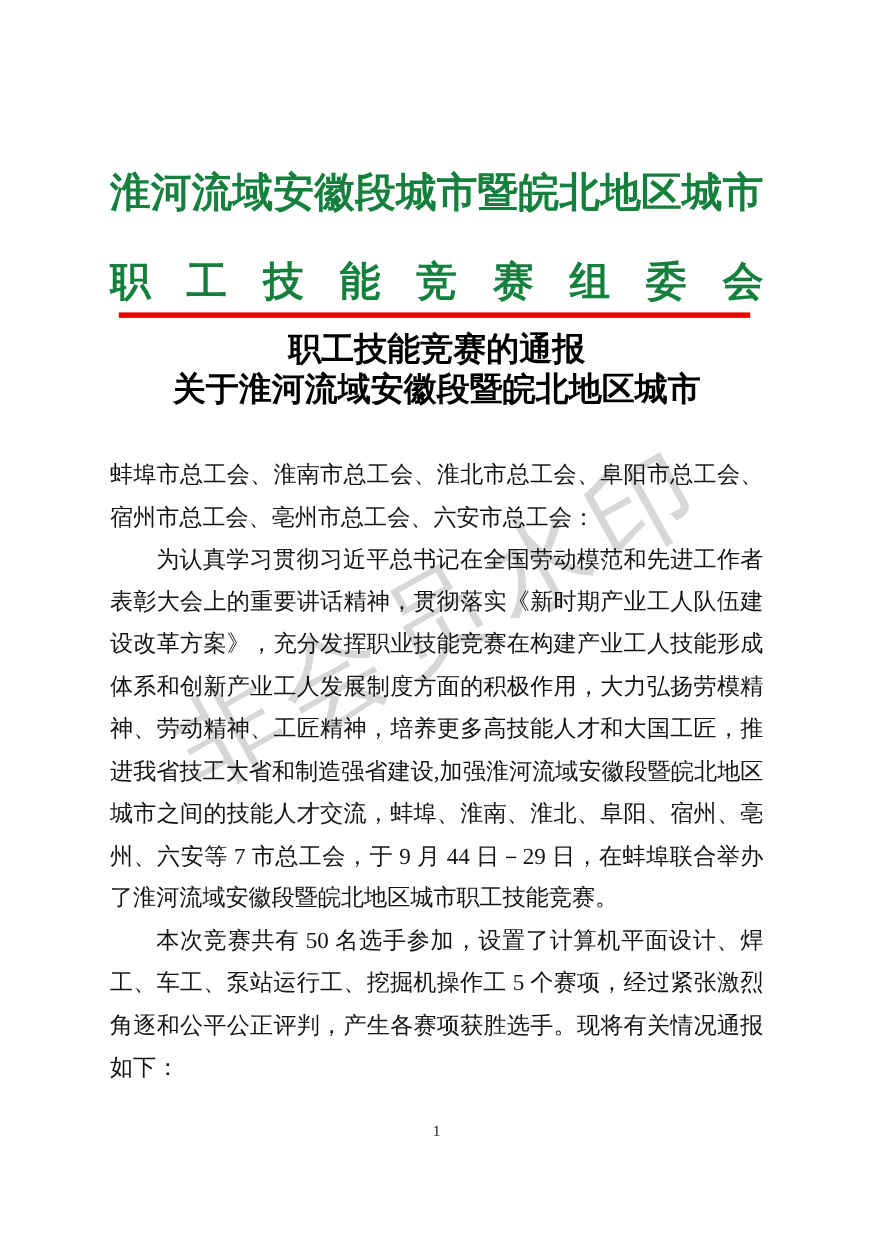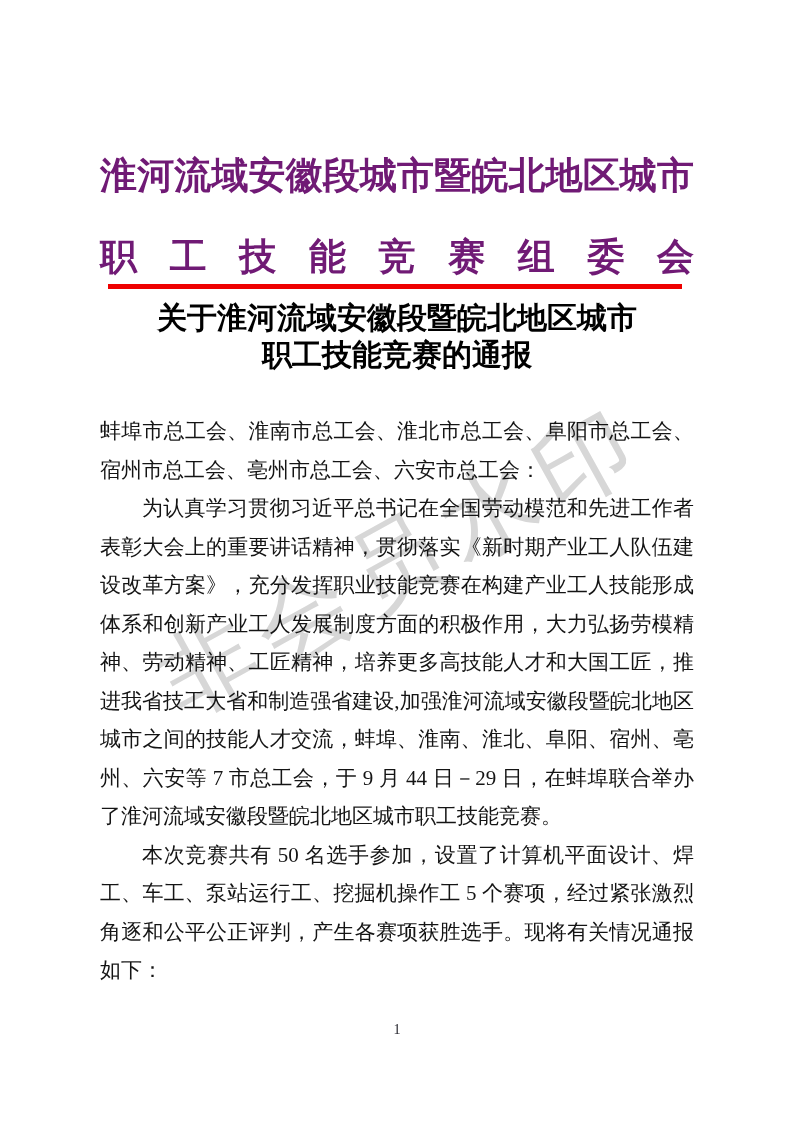--- a/index.html
+++ b/index.html
@@ -30,21 +30,21 @@
   }
 
   .content { position: relative; z-index: 1; }
 
   
   .letterhead {
     position: absolute;
     top: 156px;
     left: 100px;
     width: 594px;
-    color: #701a75;
+    color: #15803d;
     font-weight: bold;
   }
   .lh-line1 {
     font-size: 37px;
     line-height: 40px;
     text-align: justify;
     text-align-last: justify;
   }
   .lh-line2 {
     font-size: 37px;
@@ -110,22 +110,22 @@
   <div class="content">
 
     <div class="letterhead">
       <div class="lh-line1">淮河流域安徽段城市暨皖北地区城市</div>
       <div class="lh-line2">职工技能竞赛组委会</div>
     </div>
 
     <div class="red-rule"></div>
 
     <div class="doc-title">
+      <div>职工技能竞赛的通报</div>
       <div>关于淮河流域安徽段暨皖北地区城市</div>
-      <div>职工技能竞赛的通报</div>
     </div>
 
     <div class="body-text">
       <p>蚌埠市总工会、淮南市总工会、淮北市总工会、阜阳市总工会、宿州市总工会、亳州市总工会、六安市总工会：</p>
       <p class="para-indent">为认真学习贯彻习近平总书记在全国劳动模范和先进工作者表彰大会上的重要讲话精神，贯彻落实《新时期产业工人队伍建设改革方案》，充分发挥职业技能竞赛在构建产业工人技能形成体系和创新产业工人发展制度方面的积极作用，大力弘扬劳模精神、劳动精神、工匠精神，培养更多高技能人才和大国工匠，推进我省技工大省和制造强省建设,加强淮河流域安徽段暨皖北地区城市之间的技能人才交流，蚌埠、淮南、淮北、阜阳、宿州、亳州、六安等 7 市总工会，于 9 月 44 日－29 日，在蚌埠联合举办了淮河流域安徽段暨皖北地区城市职工技能竞赛。</p>
       <p class="para-indent">本次竞赛共有 50 名选手参加，设置了计算机平面设计、焊工、车工、泵站运行工、挖掘机操作工 5 个赛项，经过紧张激烈角逐和公平公正评判，产生各赛项获胜选手。现将有关情况通报如下：</p>
     </div>
 
     <div class="page-number">1</div>
 

